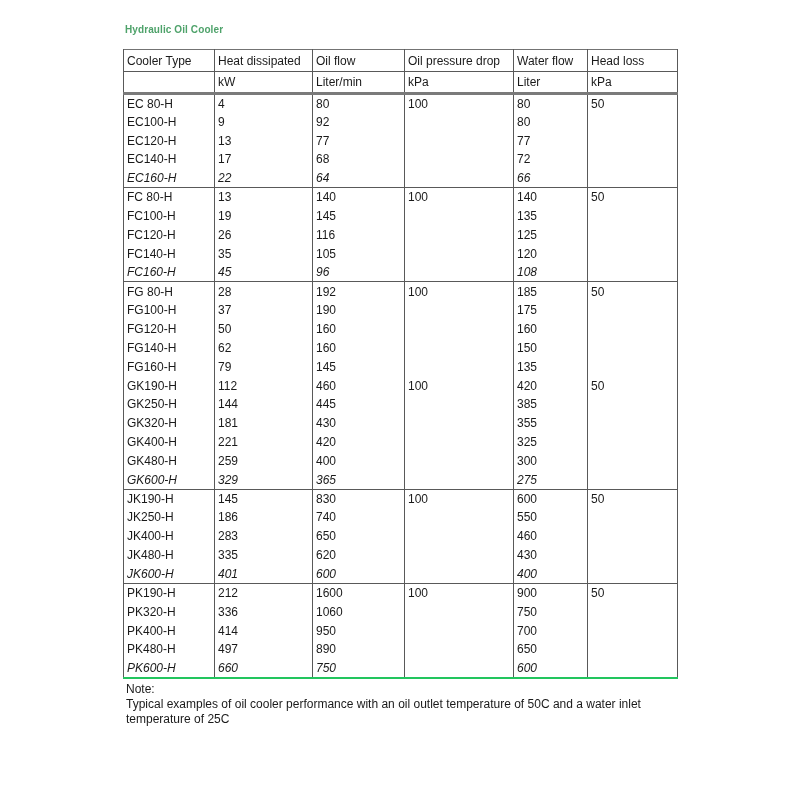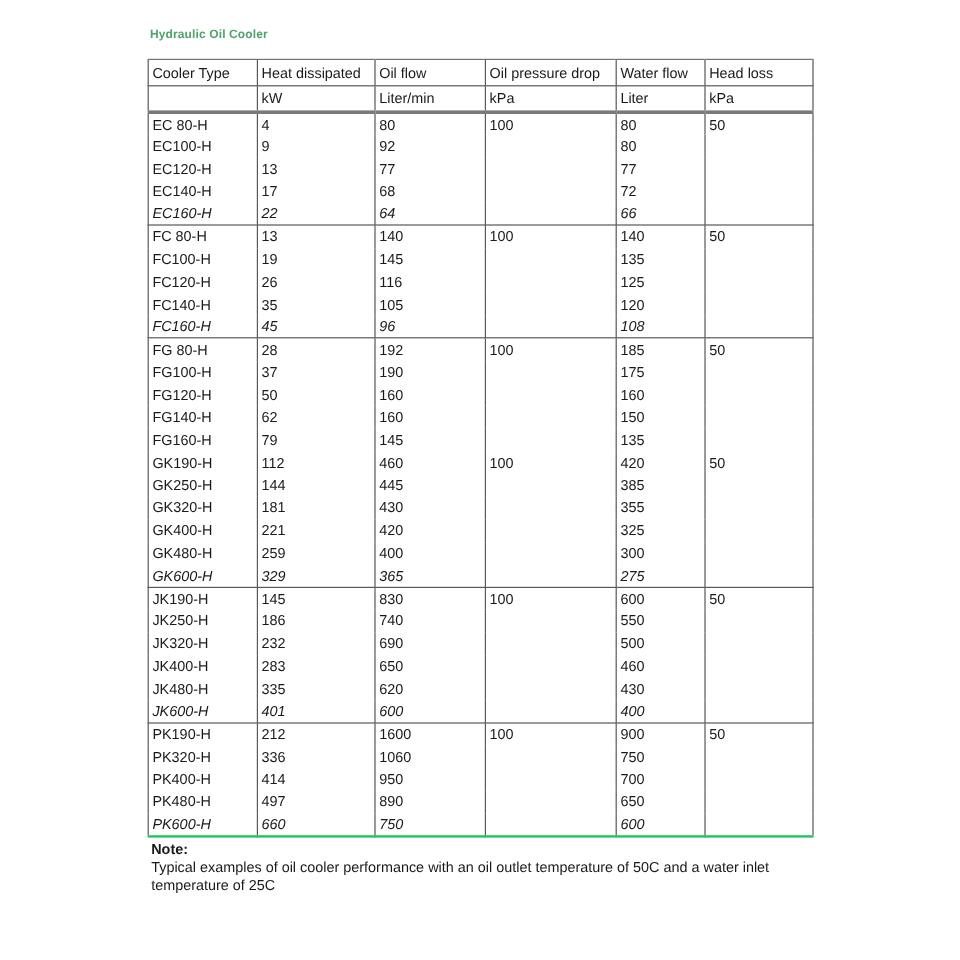--- a/index.html
+++ b/index.html
@@ -61,21 +61,21 @@
     font-style: italic;
   }
   .note {
     margin-top: 3px;
     margin-left: 3px;
     width: 560px;
     font-size: 12px;
     line-height: 1.28;
   }
   .note-label {
-    font-weight: bold;
+    font-weight: normal;
   }
 </style>
 </head>
 <body>
 
 <div class="page">
 
   <h1 class="title">Hydraulic Oil Cooler</h1>
 
   <table class="cooler-table">
@@ -284,28 +284,20 @@
         </tr>
         <tr>
           <td>JK250-H</td>
           <td>186</td>
           <td>740</td>
           <td></td>
           <td>550</td>
           <td></td>
         </tr>
         <tr>
-          <td>JK320-H</td>
-          <td>232</td>
-          <td>690</td>
-          <td></td>
-          <td>500</td>
-          <td></td>
-        </tr>
-        <tr>
           <td>JK400-H</td>
           <td>283</td>
           <td>650</td>
           <td></td>
           <td>460</td>
           <td></td>
         </tr>
         <tr>
           <td>JK480-H</td>
           <td>335</td>

